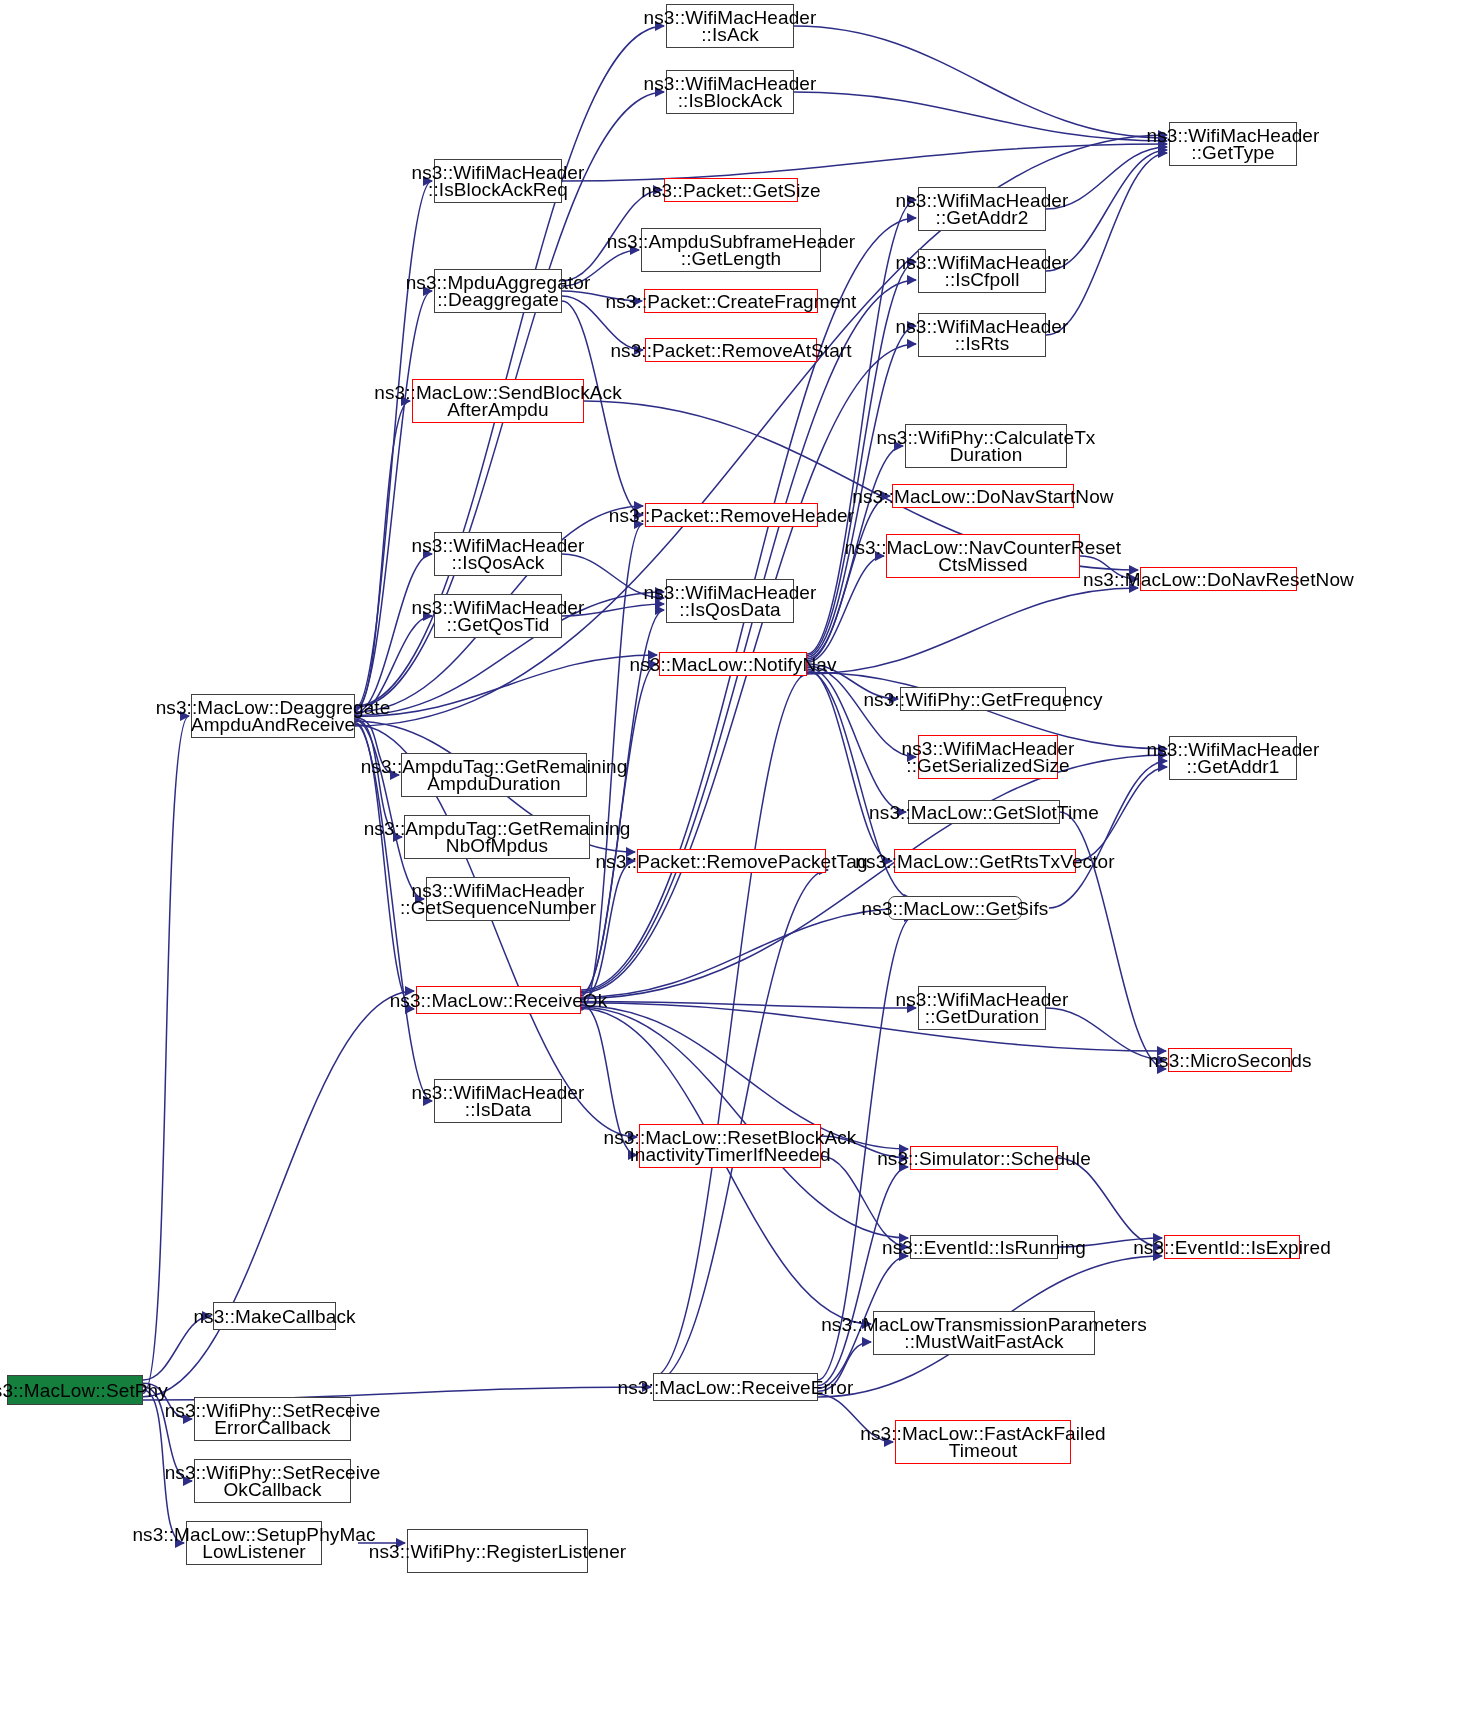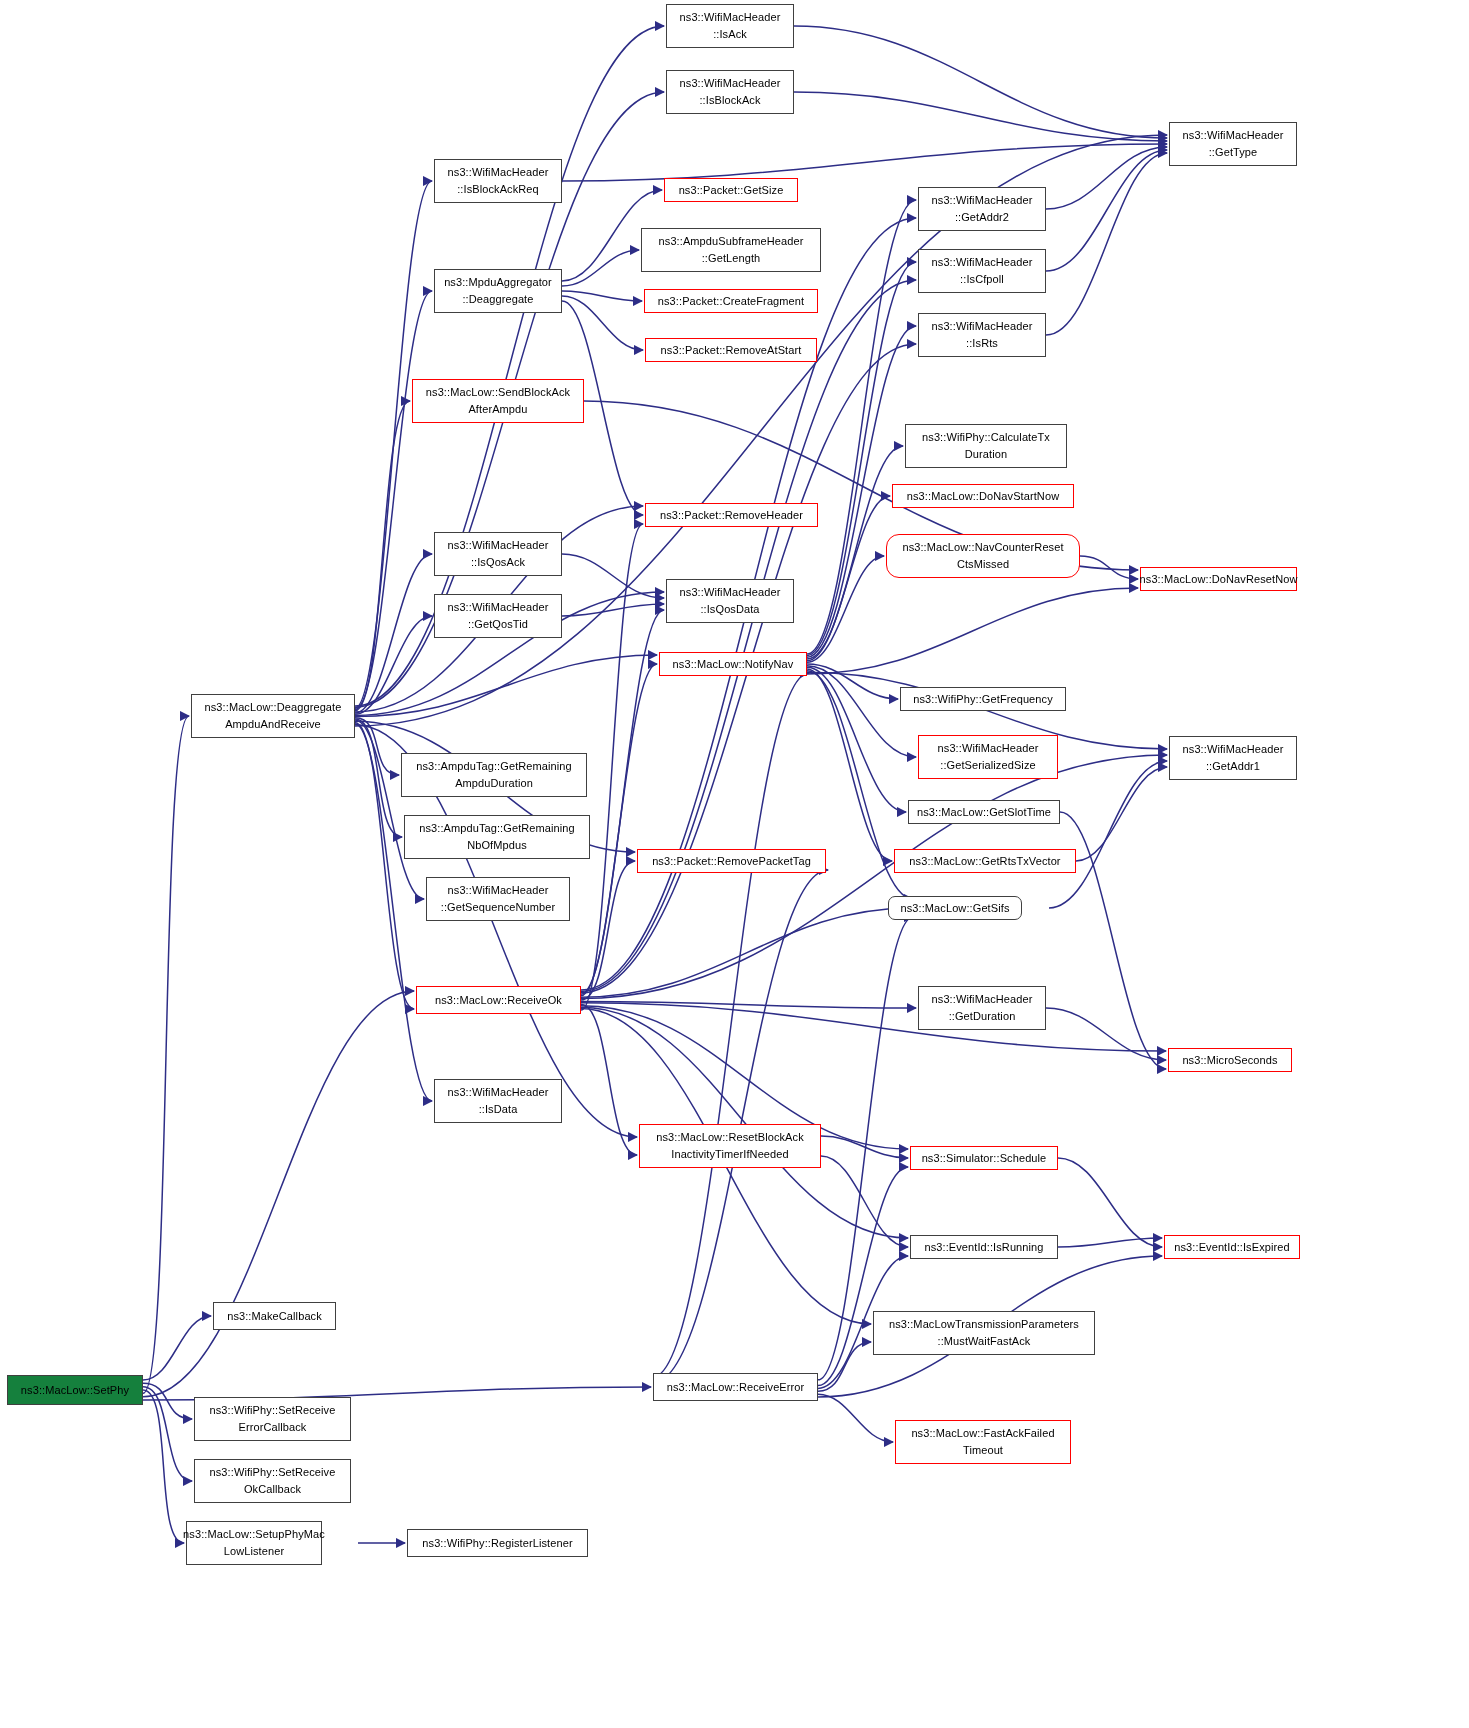--- a/index.html
+++ b/index.html
@@ -25,21 +25,21 @@
   }
   .node {
     position: absolute;
     box-sizing: border-box;
     display: flex;
     align-items: center;
     justify-content: center;
     text-align: center;
     background: #ffffff;
     color: #000000;
-    font-size: 11px;
+    font-size: 19px;
     line-height: 17px;
     letter-spacing: 0.1px;
     padding: 1px 3px;
     white-space: pre-line;
     z-index: 2;
   }
   .node.black {
     border: 1.6px solid #404040;
   }
   .node.red {
@@ -147,21 +147,21 @@
       <path d="M 1060 812 C 1104.52 812, 1121.48 1069, 1166 1069" fill="none" stroke="#2d2d86" stroke-width="1.5" marker-end="url(#arr)"></path>
     </svg>
 <div class="node root" style="left: 7px; top: 1375px; width: 136px; height: 30px;">ns3::MacLow::SetPhy</div>
     <div class="node black" style="left: 213px; top: 1302px; width: 123px; height: 28px;">ns3::MakeCallback</div>
     <div class="node black" style="left: 194px; top: 1397px; width: 157px; height: 44px;">ns3::WifiPhy::SetReceive
 ErrorCallback</div>
     <div class="node black" style="left: 194px; top: 1459px; width: 157px; height: 44px;">ns3::WifiPhy::SetReceive
 OkCallback</div>
     <div class="node black" style="left: 186px; top: 1521px; width: 136px; height: 44px;">ns3::MacLow::SetupPhyMac
 LowListener</div>
-    <div class="node black" style="left: 407px; top: 1529px; width: 181px; height: 28px;">ns3::WifiPhy::RegisterListener</div>
+    <div class="node black" style="left: 407px; top: 1529px; width: 181px; height: 44px;">ns3::WifiPhy::RegisterListener</div>
     <div class="node black" style="left: 191px; top: 694px; width: 164px; height: 44px;">ns3::MacLow::Deaggregate
 AmpduAndReceive</div>
     <div class="node red" style="left: 416px; top: 986px; width: 165px; height: 28px;">ns3::MacLow::ReceiveOk</div>
     <div class="node black" style="left: 653px; top: 1373px; width: 165px; height: 28px;">ns3::MacLow::ReceiveError</div>
     <div class="node black" style="left: 666px; top: 4px; width: 128px; height: 44px;">ns3::WifiMacHeader
 ::IsAck</div>
     <div class="node black" style="left: 666px; top: 70px; width: 128px; height: 44px;">ns3::WifiMacHeader
 ::IsBlockAck</div>
     <div class="node black" style="left: 1169px; top: 122px; width: 128px; height: 44px;">ns3::WifiMacHeader
 ::GetType</div>
@@ -178,21 +178,21 @@
 ::GetAddr2</div>
     <div class="node black" style="left: 918px; top: 249px; width: 128px; height: 44px;">ns3::WifiMacHeader
 ::IsCfpoll</div>
     <div class="node black" style="left: 918px; top: 313px; width: 128px; height: 44px;">ns3::WifiMacHeader
 ::IsRts</div>
     <div class="node red" style="left: 412px; top: 379px; width: 172px; height: 44px;">ns3::MacLow::SendBlockAck
 AfterAmpdu</div>
     <div class="node black" style="left: 905px; top: 424px; width: 162px; height: 44px;">ns3::WifiPhy::CalculateTx
 Duration</div>
     <div class="node red" style="left: 892px; top: 484px; width: 182px; height: 24px;">ns3::MacLow::DoNavStartNow</div>
-    <div class="node red" style="left: 886px; top: 534px; width: 194px; height: 44px; border-radius: 13px;">ns3::MacLow::NavCounterReset
+    <div class="node red" style="left: 886px; top: 534px; width: 194px; height: 44px;">ns3::MacLow::NavCounterReset
 CtsMissed</div>
     <div class="node red" style="left: 1140px; top: 567px; width: 157px; height: 24px;">ns3::MacLow::DoNavResetNow</div>
     <div class="node red" style="left: 645px; top: 503px; width: 173px; height: 24px;">ns3::Packet::RemoveHeader</div>
     <div class="node black" style="left: 434px; top: 532px; width: 128px; height: 44px;">ns3::WifiMacHeader
 ::IsQosAck</div>
     <div class="node black" style="left: 434px; top: 594px; width: 128px; height: 44px;">ns3::WifiMacHeader
 ::GetQosTid</div>
     <div class="node black" style="left: 666px; top: 579px; width: 128px; height: 44px;">ns3::WifiMacHeader
 ::IsQosData</div>
     <div class="node red" style="left: 659px; top: 652px; width: 148px; height: 24px;">ns3::MacLow::NotifyNav</div>

